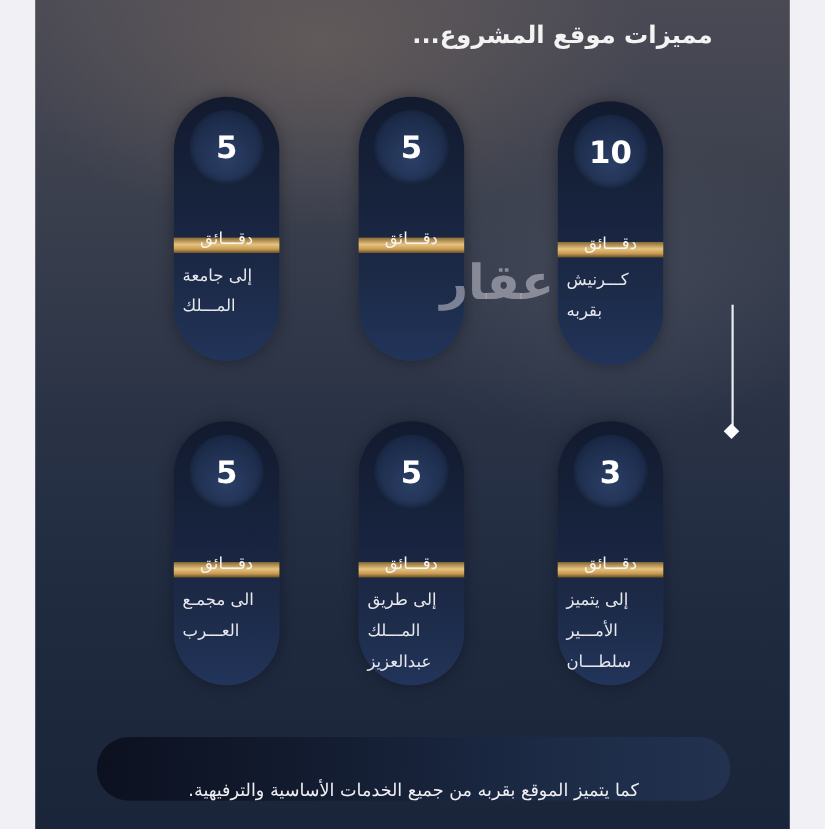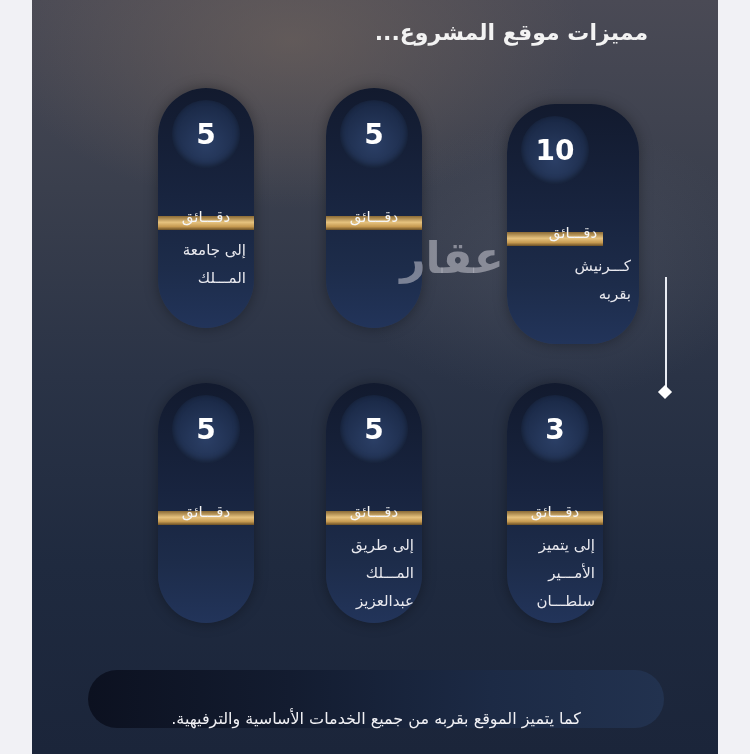--- a/index.html
+++ b/index.html
@@ -40,21 +40,21 @@
     position: absolute; left: 0; width: 96px; top: 128px; height: 14px;
     background: linear-gradient(180deg, #8a6a35 0%, #e6c27e 45%, #c79b52 75%, #6b4f25 100%);
   }
   .card .band-label {
     position: absolute; left: 0; right: 0; top: 120px;
     text-align: center; color: #f5f5f5; font-size: 15px; direction: rtl;
     letter-spacing: 1px;
   }
   .card .desc {
     position: absolute; left: 8px; right: 8px; top: 148px;
-    text-align: right; color: #e8e8ee; font-size: 15px; line-height: 28px;
+    text-align: left; color: #e8e8ee; font-size: 15px; line-height: 28px;
     direction: rtl;
   }
   .watermark {
     position: absolute; left: 345px; top: 236px; width: 150px;
     text-align: center; pointer-events: none;
   }
   .watermark .wm-ar {
     color: rgba(200,200,210,0.55); font-size: 44px; font-weight: bold; line-height: 44px;
     direction: rtl;
   }
@@ -78,21 +78,21 @@
     color: #f0f0f4; font-size: 16px; direction: rtl; white-space: nowrap;
   }
 </style>
 </head>
 <body>
 
 <div class="poster">
 
   <div class="title">مميزات موقع  المشروع...</div>
 
-  <div class="card" style="left:475px; top:104px;padding-left:36px;">
+  <div class="card" style="left:475px; top:92px;">
     <div class="circle">10</div>
     <div class="band"></div>
     <div class="band-label">دقـــائق</div>
     <div class="desc">
       <div>كـــرنيش</div>
       <div>بقربه</div>
     </div>
   </div>
 
   <div class="card" style="left:294px; top:88px;">
@@ -130,20 +130,24 @@
       <div>إلى طريق</div>
       <div>المـــلك</div>
       <div>عبدالعزيز</div>
     </div>
   </div>
 
   <div class="card" style="left:126px; top:383px;">
     <div class="circle">5</div>
     <div class="band"></div>
     <div class="band-label">دقـــائق</div>
+    <div class="desc">
+      <div>الى مجمـع</div>
+      <div>العـــرب</div>
+    </div>
   </div>
 
   <div class="watermark">
     <div class="wm-ar">عقار</div>
   </div>
 
   <div class="slider-line"></div>
   <div class="slider-diamond"></div>
 
   <div class="footer-pill">

